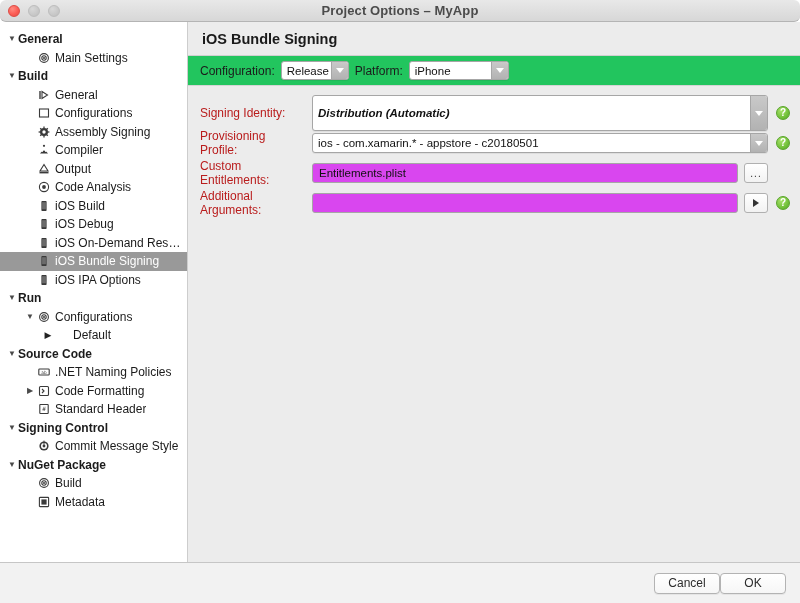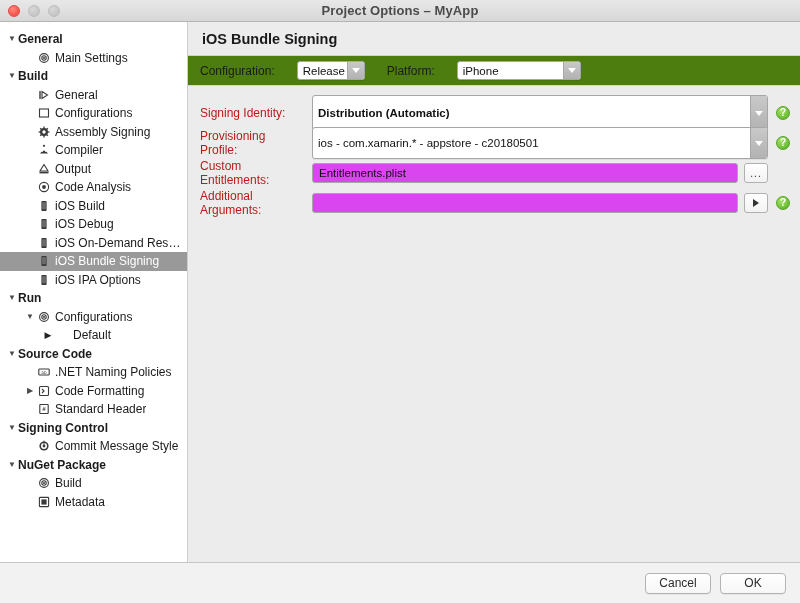--- a/index.html
+++ b/index.html
@@ -23,20 +23,21 @@
 
   
   #titlebar {
     height: 22px;
     flex: 0 0 22px;
     background: linear-gradient(to bottom, #e8e8e8 0%, #d7d7d7 100%);
     border-bottom: 1px solid #b4b4b4;
     position: relative;
     display: flex;
     align-items: center;
+    border-radius: 6px;
   }
   #traffic {
     position: absolute;
     left: 8px;
     top: 0;
     height: 22px;
     display: flex;
     align-items: center;
     gap: 8px;
   }
@@ -138,23 +139,23 @@
     font-weight: bold;
     color: #1a1a1a;
   }
 
   #config-bar {
     height: 30px;
     flex: 0 0 30px;
     display: flex;
     align-items: center;
     padding-left: 12px;
-    gap: 22px;
+    gap: 6px;
     border-bottom: 1px solid #d5d5d5;
-    background: #4d7c0f;
+    background: #22c55e;
   }
   .inline-label { font-size: 12px; color: #1b1b1b; }
 
   .popup {
     height: 19px;
     background: #ffffff;
     border: 1px solid #a6a6a6;
     border-radius: 3px;
     display: flex;
     align-items: stretch;
@@ -264,21 +265,21 @@
   
   #bottom {
     height: 41px;
     flex: 0 0 41px;
     background: #f2f2f2;
     border-top: 1px solid #c6c6c6;
     display: flex;
     align-items: center;
     justify-content: flex-end;
     padding-right: 14px;
-    gap: 9px;
+    gap: 0;
   }
   .pushbtn {
     min-width: 66px;
     height: 21px;
     padding: 0 12px;
     background: linear-gradient(to bottom, #ffffff 0%, #f6f6f6 100%);
     border: 1px solid #b3b3b3;
     border-radius: 4px;
     font-size: 12px;
     color: #2b2b2b;
@@ -552,44 +553,44 @@
 
       <div id="config-bar">
         <span class="inline-label">Configuration:</span>
         <div class="popup" style="width:68px;text-align:right;">
           <span class="pv">Release</span>
           <span class="pbtn">
               <span class="caret"></span>
             </span>
         </div>
         <span class="inline-label">Platform:</span>
-        <div class="popup" style="width:124px;">
+        <div class="popup" style="width:100px;">
           <span class="pv">iPhone</span>
           <span class="pbtn">
               <span class="caret"></span>
             </span>
         </div>
       </div>
 
       <div id="form">
 
         <div class="frow">
           <span class="flabel">Signing Identity:</span>
-          <div class="popup grow" style="height:36px;">
+          <div class="popup grow" style="height:36px;font-style:italic;">
             <span class="pv bold">Distribution (Automatic)</span>
             <span class="pbtn">
                 <span class="caret"></span>
               </span>
           </div>
           <span class="help">?</span>
         </div>
 
         <div class="frow">
           <span class="flabel">Provisioning Profile:</span>
-          <div class="popup grow" style="height:32px;">
+          <div class="popup grow" style="height:20px;">
             <span class="pv">ios - com.xamarin.* - appstore - c20180501</span>
             <span class="pbtn">
                 <span class="caret"></span>
               </span>
           </div>
           <span class="help">?</span>
         </div>
 
         <div class="frow">
           <span class="flabel">Custom Entitlements:</span>

